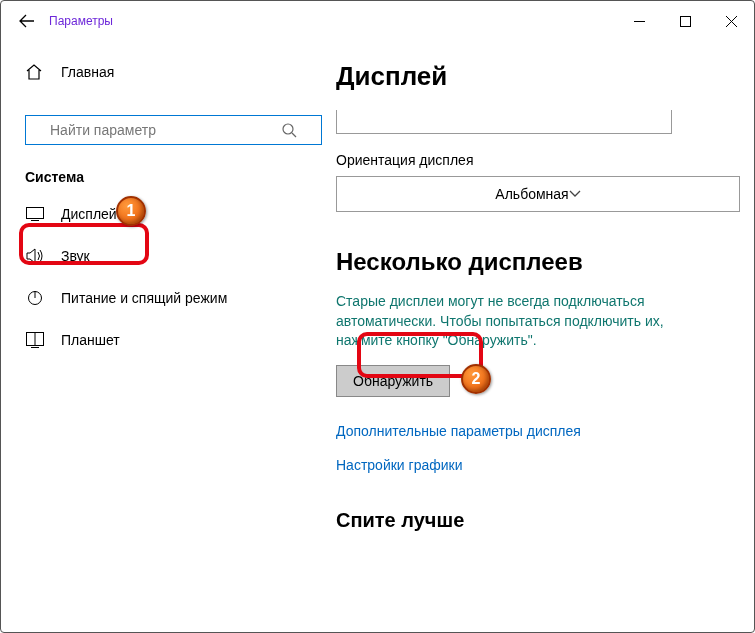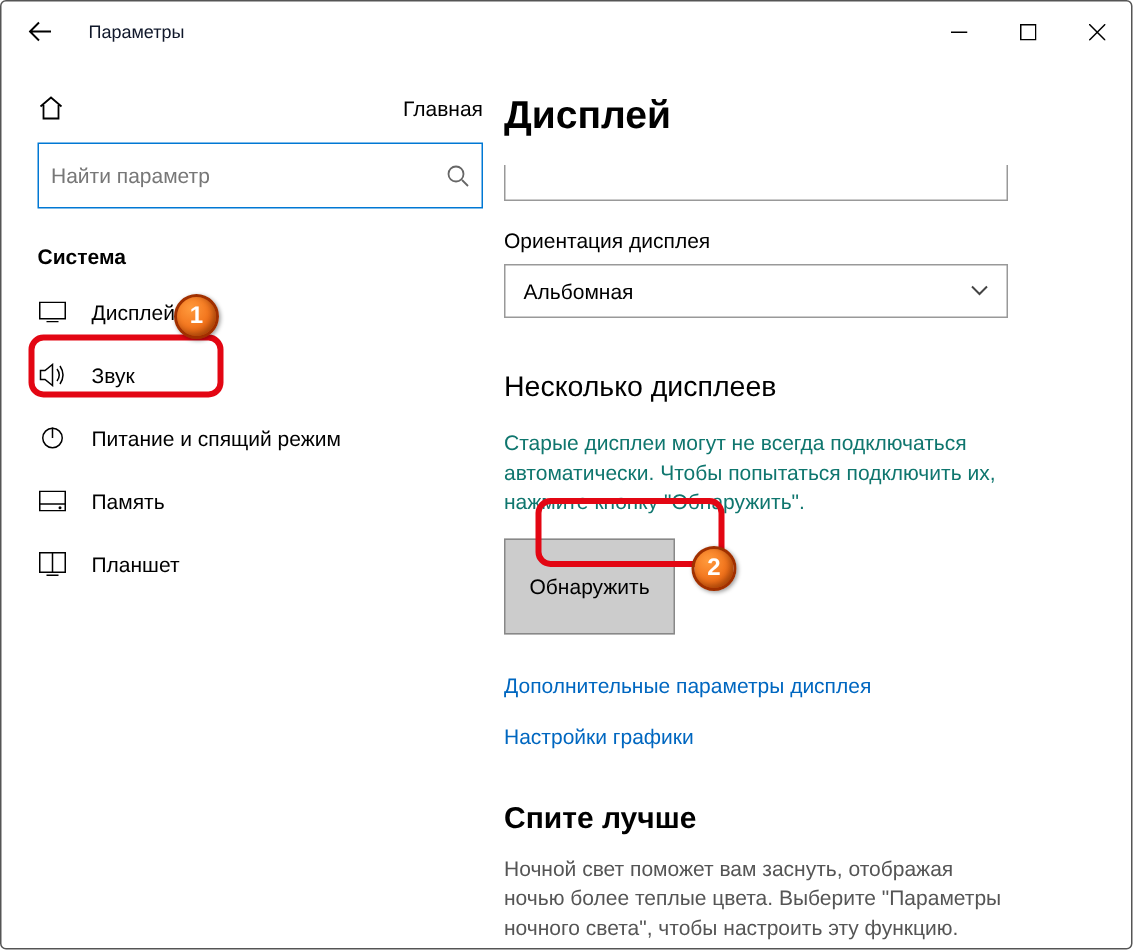--- a/index.html
+++ b/index.html
@@ -10,55 +10,55 @@
     overflow: hidden;
     border: 1px solid #555; border-radius: 4px;
     position: relative;
   }
   .titlebar {
     height: 40px;
     display: flex; align-items: center;
     padding-left: 12px;
   }
   .back-btn { width: 28px; height: 28px; display:flex; align-items:center; justify-content:center; cursor:pointer; }
-  .title { font-size: 12px; margin-left: 18px; color:#0f172a; }
+  .title { font-size: 12px; margin-left: 8px; color:#6d28d9; }
   .win-controls { margin-left:auto; display:flex; }
   .win-ctrl { width:46px; height:32px; display:flex; align-items:center; justify-content:center; cursor:pointer; }
   .content { display:flex; height: calc(100% - 40px); }
   .sidebar { width: 335px; padding: 22px 14px 0 24px; }
-  .home-row { display:flex; align-items:center; font-size:14px; margin-bottom:14px; cursor:pointer;justify-content:space-between; }
+  .home-row { display:flex; align-items:center; font-size:14px; margin-bottom:34px; cursor:pointer; }
   .home-row .icon { width:20px; margin-right:16px; display:flex; }
   .search-box {
-    height: 44px; border: 1px solid #0078d4;
-    display:flex; align-items:center; padding:0 8px; margin-bottom: 24px;
+    height: 30px; border: 1px solid #0078d4;
+    display:flex; align-items:center; padding:0 24px; margin-bottom: 24px;
   }
   .search-box input { border:none; outline:none; flex:1; font-size:14px; font-family:inherit; color:#666; background:transparent;}
   .search-box input::placeholder{color:#777;}
   .section-head { font-weight:600; font-size:14px; margin-bottom:8px; }
   .nav-list { margin-left:-24px; }
   .nav-item {
     display:flex; align-items:center;
     height:42px; padding-left: 24px;
     font-size:14px; cursor:pointer;
   }
   .nav-item .icon { width:20px; margin-right:16px; display:flex; align-items:center; justify-content:center; }
   .nav-item.selected { background: transparent; }
   .main { flex:1; padding: 20px 28px 0 0; overflow:hidden;}
   .main h1 { font-size:26px; font-weight:600; margin-bottom:18px; }
   .partial-box { border:1px solid #999; border-top:none; height:24px; margin-bottom:18px; width: 336px;}
   .label { font-size:14px; margin-bottom:8px; color:#000; }
   .dropdown {
-    width:336px; height:36px; border:1px solid #999;
-    display:flex; align-items:center; justify-content:space-between;
+    width:404px; height:36px; border:1px solid #999;
+    display:flex; align-items:center; justify-content:center;
     padding:0 12px; font-size:14px; cursor:pointer; margin-bottom:36px;
   }
-  .sub-head { font-size:19px; font-weight:400; margin-bottom:16px; }
+  .sub-head { font-size:24px; font-weight:700; margin-bottom:16px; }
   .body-text { font-size:14px; color:#0f766e; line-height:1.4; margin-bottom:14px; max-width:340px;}
   .detect-btn {
-    display:inline-block; padding: 23px 16px;
+    display:inline-block; padding: 7px 16px;
     background:#ccc; border:1px solid #888; font-size:14px; cursor:pointer;
   }
   .link { color:#0067c0; font-size:14px; cursor:pointer; display:block; margin-bottom:18px; }
   .sleep-head { font-size:20px; font-weight:600; margin-top:36px; margin-bottom:12px;}
   .sleep-text { font-size:14px; color:#555; line-height:1.4; max-width:340px;}
 
   
   .callout-box {
     position:absolute; border:4px solid #e30613; border-radius:10px;
     pointer-events:none;
@@ -149,30 +149,20 @@
         <span class="icon">
             <svg width="16" height="16" viewBox="0 0 16 16">
               <circle cx="8" cy="8" r="6.5" stroke="#000" fill="none"></circle>
               <line x1="8" y1="1" x2="8" y2="8" stroke="#000"></line>
             </svg>
           </span>
         <span>Питание и спящий режим</span>
       </div>
       <div class="nav-item">
         <span class="icon">
-            <svg width="18" height="14" viewBox="0 0 18 14">
-              <rect x="0.5" y="0.5" width="17" height="13" stroke="#000" fill="none"></rect>
-              <line x1="0.5" y1="9" x2="17.5" y2="9" stroke="#000"></line>
-              <circle cx="14" cy="11.5" r="1" fill="#000"></circle>
-            </svg>
-          </span>
-        <span>Память</span>
-      </div>
-      <div class="nav-item">
-        <span class="icon">
             <svg width="18" height="16" viewBox="0 0 18 16">
               <rect x="0.5" y="0.5" width="17" height="13" stroke="#000" fill="none"></rect>
               <line x1="9" y1="0.5" x2="9" y2="13.5" stroke="#000"></line>
               <line x1="5" y1="15.5" x2="13" y2="15.5" stroke="#000"></line>
             </svg>
           </span>
         <span>Планшет</span>
       </div>
     </div>
   </div>
@@ -190,20 +180,19 @@
 
     <div class="sub-head">Несколько дисплеев</div>
     <div class="body-text">Старые дисплеи могут не всегда подключаться автоматически. Чтобы попытаться подключить их, нажмите кнопку "Обнаружить".</div>
     <button class="detect-btn">Обнаружить</button>
 
     <div style="height:26px"></div>
     <a class="link">Дополнительные параметры дисплея</a>
     <a class="link">Настройки графики</a>
 
     <div class="sleep-head">Спите лучше</div>
-    <div class="sleep-text">Ночной свет поможет вам заснуть, отображая ночью более теплые цвета. Выберите "Параметры ночного света", чтобы настроить эту функцию.</div>
   </div>
 </div>
 
 <div class="callout-box" style="left:18px; top:222px; width:130px; height:42px;"></div>
 <div class="callout-circle" style="left:115px; top:195px;">1</div>
 <div class="callout-box" style="left:356px; top:331px; width:126px; height:46px;"></div>
 <div class="callout-circle" style="left:460px; top:363px;">2</div>
 
 </body></html>

